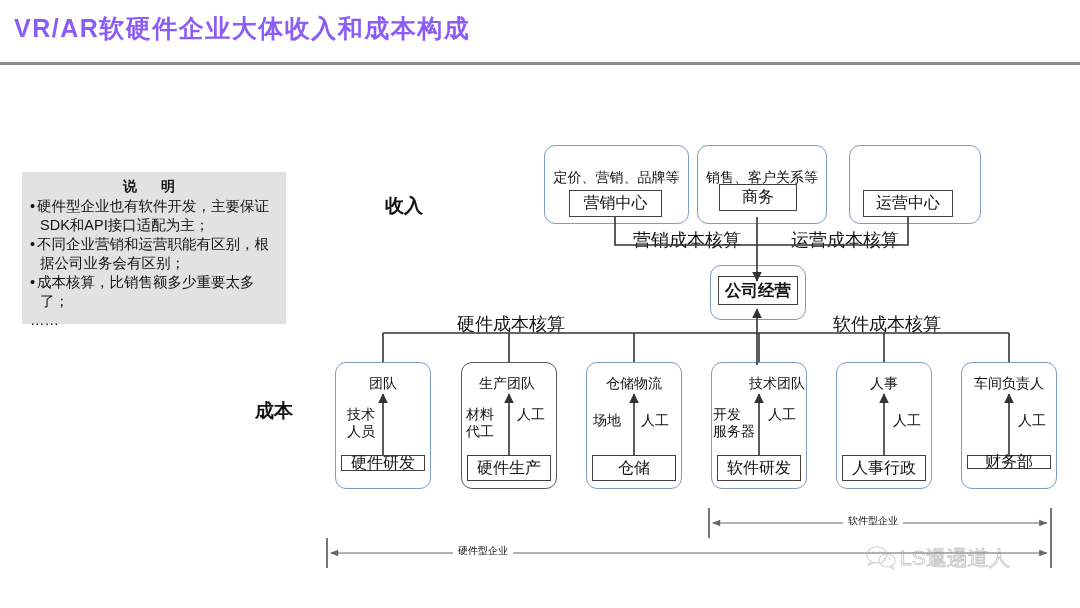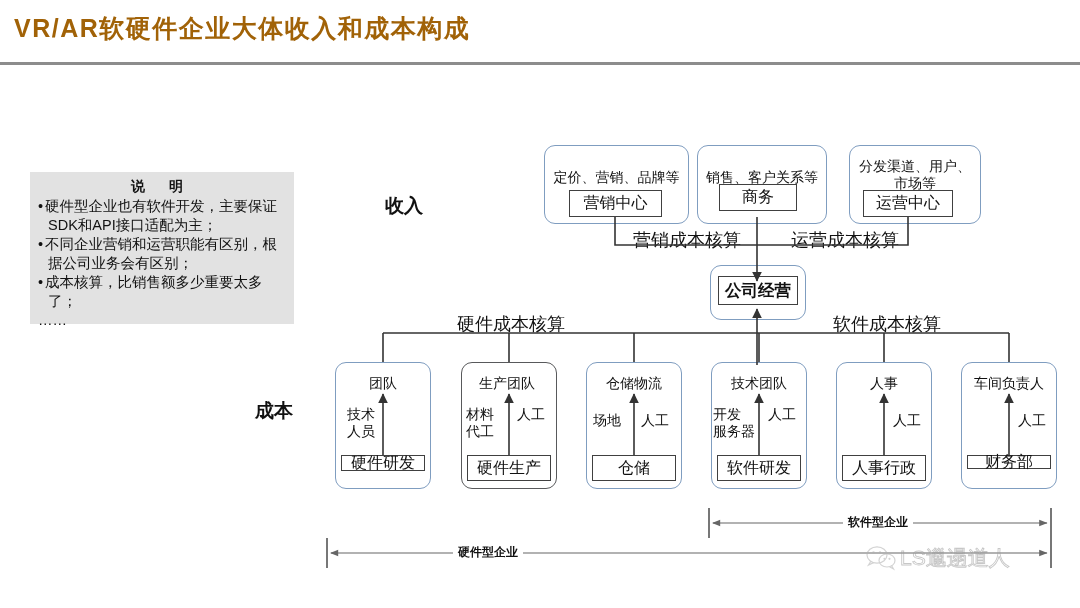--- a/index.html
+++ b/index.html
@@ -19,21 +19,21 @@
   }
 
   
   #page-title {
     position: absolute;
     left: 14px;
     top: 12px;
     font-size: 25px;
     font-weight: bold;
     letter-spacing: 1.5px;
-    color: #a16207;
+    color: #8b5cf6;
     white-space: nowrap;
   }
   #title-rule {
     position: absolute;
     left: 0px;
     top: 62px;
     width: 1080px;
     height: 3px;
     background: #8c8c8c;
   }
@@ -41,21 +41,20 @@
   
   #notes-box {
     position: absolute;
     left: 22px;
     top: 172px;
     width: 264px;
     height: 152px;
     background: #e2e2e2;
     box-sizing: border-box;
     padding: 6px 8px 4px 8px;
-    margin-left: 8px;
   }
   #notes-title {
     text-align: center;
     font-size: 14px;
     font-weight: bold;
     color: #111;
     letter-spacing: 10px;
     margin-bottom: 1px;
   }
   .note-item {
@@ -132,22 +131,22 @@
   .conn-label {
     position: absolute;
     font-size: 18px;
     color: #111;
     white-space: nowrap;
   }
 
   
   .bracket-label {
     position: absolute;
-    font-size: 12px;
-    font-weight: bold;
+    font-size: 10px;
+    font-weight: normal;
     color: #111;
     white-space: nowrap;
     background: #ffffff;
     padding: 0 5px;
   }
 
   
   #watermark {
     position: absolute;
     left: 866px;
@@ -198,22 +197,20 @@
 
   <div class="group-box" style="left:544px; top:145px; width:145px; height:79px;"></div>
   <div class="free-text" style="left:547px; top:169px; width:139px;">定价、营销、品牌等</div>
   <div class="hard-box" style="left:569px; top:190px; width:93px; height:27px;">营销中心</div>
 
   <div class="group-box" style="left:697px; top:145px; width:130px; height:79px;"></div>
   <div class="free-text" style="left:699px; top:169px; width:126px;">销售、客户关系等</div>
   <div class="hard-box" style="left:719px; top:184px; width:78px; height:27px;">商务</div>
 
   <div class="group-box" style="left:849px; top:145px; width:132px; height:79px;"></div>
-  <div class="free-text" style="left:851px; top:158px; width:128px;">分发渠道、用户、
-市场等</div>
   <div class="hard-box" style="left:863px; top:190px; width:90px; height:27px;">运营中心</div>
 
   <div class="conn-label" style="left:633px; top:228px;">营销成本核算</div>
   <div class="conn-label" style="left:791px; top:228px;">运营成本核算</div>
 
   <div class="group-box" style="left:710px; top:265px; width:96px; height:55px;"></div>
   <div class="hard-box bold" style="left:718px; top:276px; width:80px; height:29px;">公司经营</div>
 
   <div class="conn-label" style="left:457px; top:312px;">硬件成本核算</div>
   <div class="conn-label" style="left:833px; top:312px;">软件成本核算</div>
@@ -231,21 +228,21 @@
   <div class="free-text left" style="left:517px; top:406px; width:36px;">人工</div>
   <div class="hard-box" style="left:467px; top:455px; width:84px; height:26px;">硬件生产</div>
 
   <div class="group-box" style="left:586px; top:362px; width:96px; height:127px;"></div>
   <div class="free-text" style="left:588px; top:375px; width:92px;">仓储物流</div>
   <div class="free-text left" style="left:593px; top:412px; width:38px;">场地</div>
   <div class="free-text left" style="left:641px; top:412px; width:36px;">人工</div>
   <div class="hard-box" style="left:592px; top:455px; width:84px; height:26px;">仓储</div>
 
   <div class="group-box" style="left:711px; top:362px; width:96px; height:127px;"></div>
-  <div class="free-text" style="left:713px; top:375px; width:92px;">技术团队</div>
+  <div class="free-text" style="left:713px; top:375px; width:92px;text-align:right;">技术团队</div>
   <div class="free-text left" style="left:713px; top:406px; width:48px;">开发
 服务器</div>
   <div class="free-text left" style="left:768px; top:406px; width:36px;">人工</div>
   <div class="hard-box" style="left:717px; top:455px; width:84px; height:26px;">软件研发</div>
 
   <div class="group-box" style="left:836px; top:362px; width:96px; height:127px;"></div>
   <div class="free-text" style="left:838px; top:375px; width:92px;">人事</div>
   <div class="free-text left" style="left:893px; top:412px; width:36px;">人工</div>
   <div class="hard-box" style="left:842px; top:455px; width:84px; height:26px;">人事行政</div>
 

